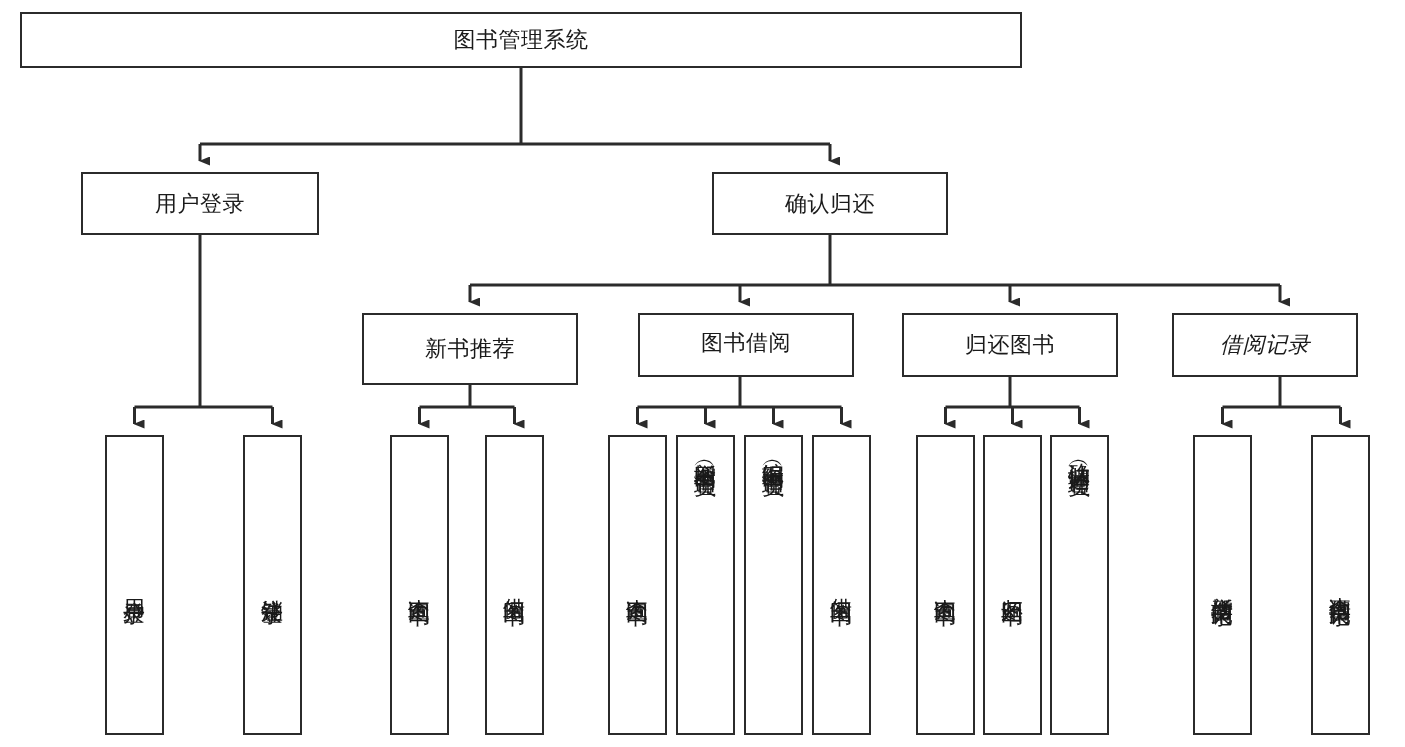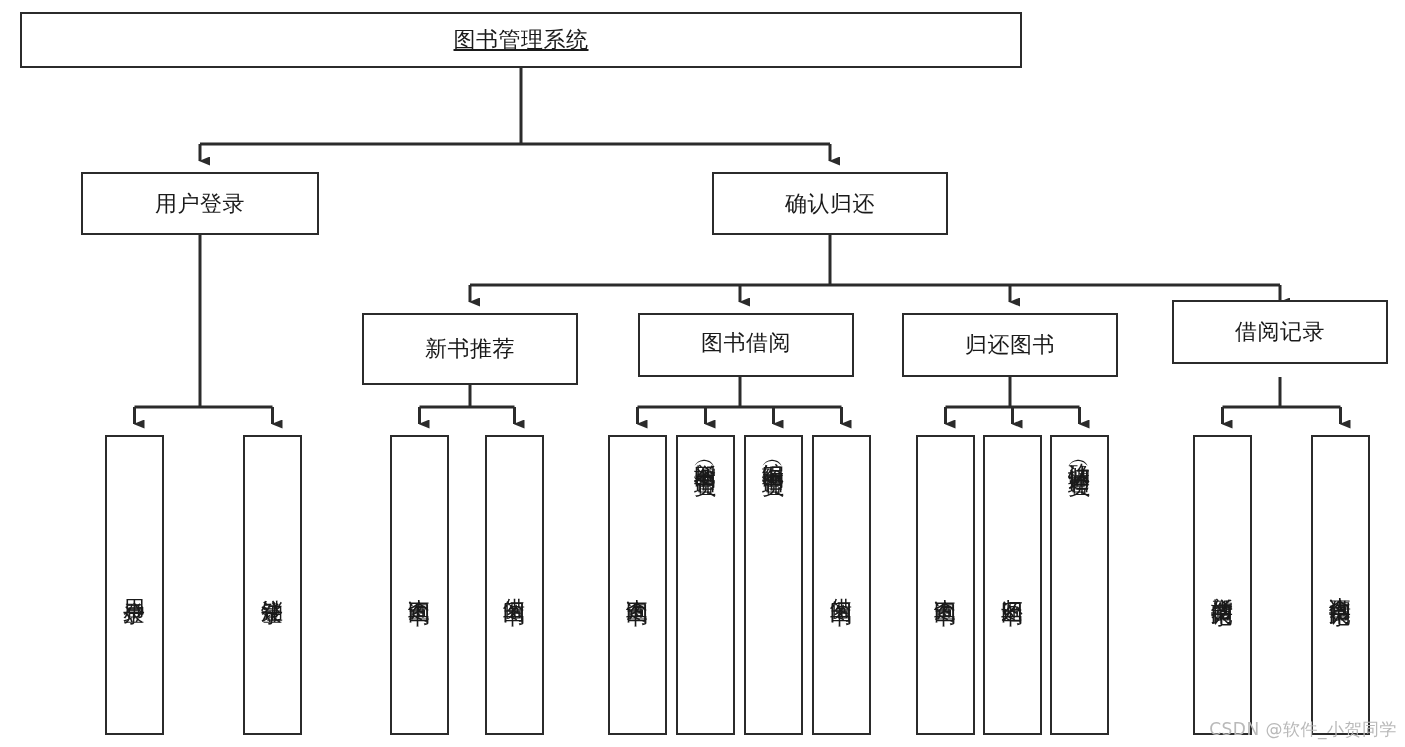--- a/index.html
+++ b/index.html
@@ -115,39 +115,39 @@
         <line x1="1012.5" y1="407" x2="1012.5" y2="424" marker-end="url(#arrowhead)"></line>
         <line x1="1079.5" y1="407" x2="1079.5" y2="424" marker-end="url(#arrowhead)"></line>
         <line x1="1280" y1="377" x2="1280" y2="407"></line>
         <line x1="1222.5" y1="407" x2="1340.5" y2="407"></line>
         <line x1="1222.5" y1="407" x2="1222.5" y2="424" marker-end="url(#arrowhead)"></line>
         <line x1="1340.5" y1="407" x2="1340.5" y2="424" marker-end="url(#arrowhead)"></line>
       </g>
   </svg>
 
   <div id="nodes-layer">
-      <div class="node horiz" style="left: 20px; top: 12px; width: 1002px; height: 56px; border-color: rgb(43, 43, 43); text-decoration: underline;">
+      <div class="node horiz" style="left: 20px; top: 12px; width: 1002px; height: 56px; border-color: rgb(43, 43, 43);">
         <span class="label">图书管理系统</span>
       </div>
       <div class="node horiz" style="left: 81px; top: 172px; width: 238px; height: 63px; border-color: rgb(43, 43, 43);">
         <span class="label">用户登录</span>
       </div>
       <div class="node horiz" style="left: 712px; top: 172px; width: 236px; height: 63px; border-color: rgb(43, 43, 43);">
         <span class="label">确认归还</span>
       </div>
       <div class="node horiz" style="left: 362px; top: 313px; width: 216px; height: 72px; border-color: rgb(43, 43, 43);">
         <span class="label">新书推荐</span>
       </div>
       <div class="node horiz" style="left: 638px; top: 313px; width: 216px; height: 64px; border-color: rgb(43, 43, 43); font-family: Liberation Mono, monospace;">
         <span class="label">图书借阅</span>
       </div>
       <div class="node horiz" style="left: 902px; top: 313px; width: 216px; height: 64px; border-color: rgb(43, 43, 43);">
         <span class="label">归还图书</span>
       </div>
-      <div class="node horiz" style="left: 1172px; top: 300px; width: 216px; height: 64px; border-color: rgb(43, 43, 43);">
+      <div class="node horiz" style="left: 1172px; top: 313px; width: 186px; height: 64px; border-color: rgb(43, 43, 43); font-style: italic;">
         <span class="label">借阅记录</span>
       </div>
       <div class="node vert mid" style="left: 105px; top: 435px; width: 59px; height: 300px; border-color: rgb(43, 43, 43);">
         <span class="label">用户登录</span>
       </div>
       <div class="node vert mid" style="left: 243px; top: 435px; width: 59px; height: 300px; border-color: rgb(43, 43, 43);">
         <span class="label">注销登录</span>
       </div>
       <div class="node vert mid" style="left: 390px; top: 435px; width: 59px; height: 300px; border-color: rgb(43, 43, 43);">
         <span class="label">查询图书</span>
@@ -177,14 +177,13 @@
         <span class="label">确认归还（管理员）</span>
       </div>
       <div class="node vert mid" style="left: 1193px; top: 435px; width: 59px; height: 300px; border-color: rgb(43, 43, 43);">
         <span class="label">新增借阅记录</span>
       </div>
       <div class="node vert mid" style="left: 1311px; top: 435px; width: 59px; height: 300px; border-color: rgb(43, 43, 43);">
         <span class="label">查询借阅记录</span>
       </div>
     </div>
 
-  <div class="watermark">CSDN @软件_小贺同学</div>
 </div>
 
 </body></html>

